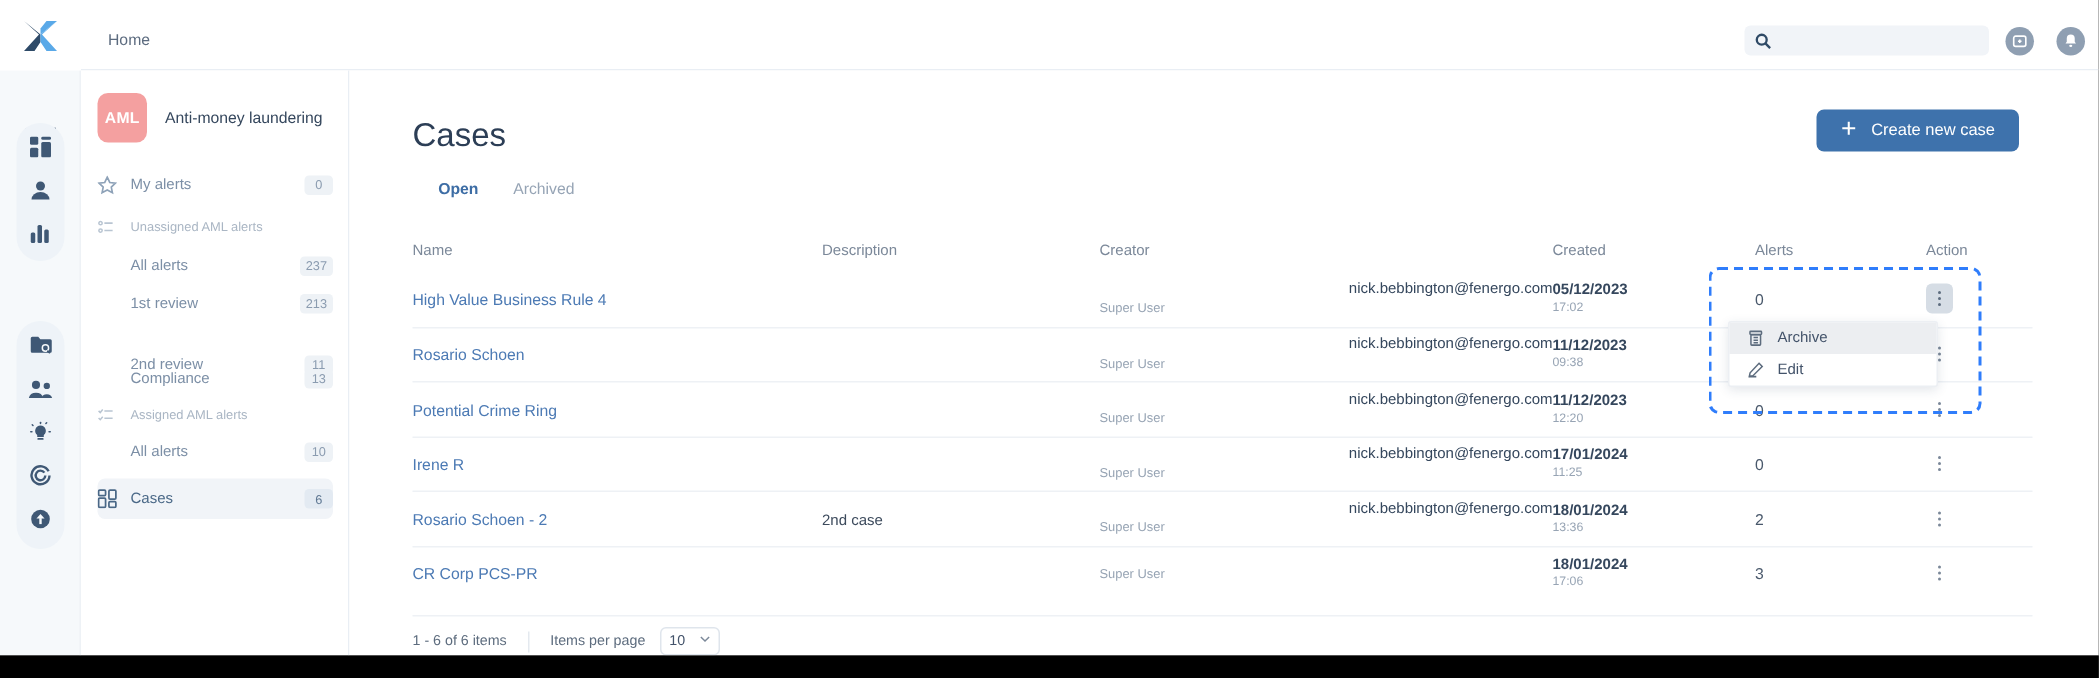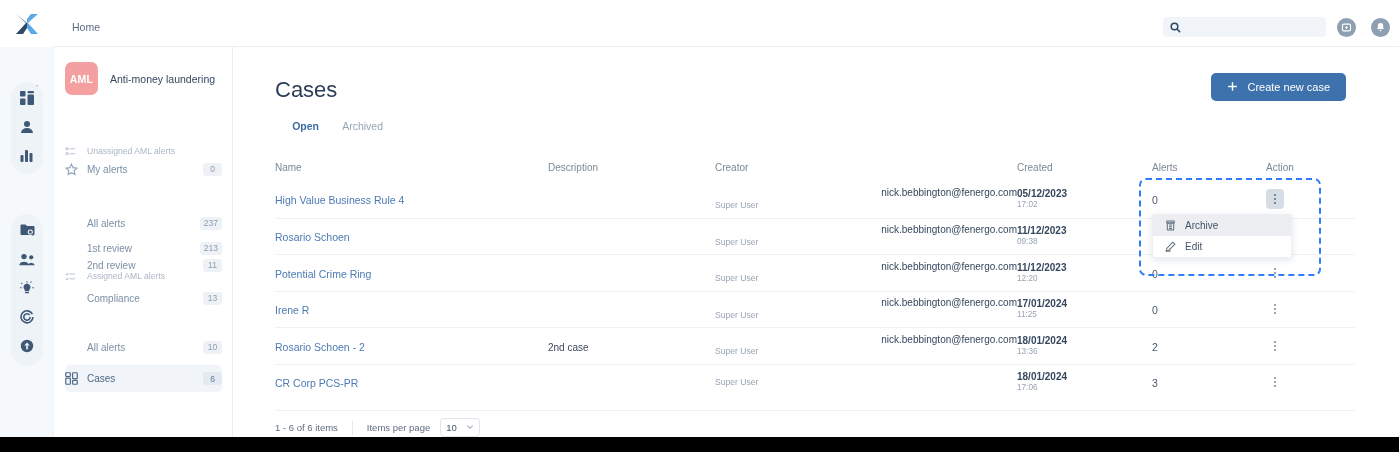--- a/index.html
+++ b/index.html
@@ -70,21 +70,21 @@
   .aml-head { position:absolute; left:11px; top:15px; display:flex; align-items:center; }
   .aml-badge {
     width:33px; height:33px; border-radius:7px; background:#f4a0a0;
     color:#ffffff; font-size:10.5px; font-weight:600;
     display:flex; align-items:center; justify-content:center; letter-spacing:.2px;
   }
   .aml-title { margin-left:12px; font-size:10.5px; color:#35475d; }
 
   .nav-row {
     position:absolute; left:11px; width:157px; height:24px;
-    display:flex; align-items:center; border-radius:5px;margin-top:46px;
+    display:flex; align-items:center; border-radius:5px;
   }
   .nav-row.active { background:#f1f4f8; }
   .nav-ico { width:22px; display:flex; align-items:center; justify-content:flex-start; color:#5b738f; }
   .nav-label { font-size:10px; color:#7c8fa6; flex:1; }
   .nav-row.active .nav-label { color:#4a6887; }
   .nav-count {
     min-width:19px; height:13px; padding:0 4px; border-radius:3px;
     background:#eef2f6; color:#8b9cb0; font-size:8.5px;
     display:flex; align-items:center; justify-content:center;
   }
@@ -120,21 +120,21 @@
   
   .table { position:absolute; left:42px; top:106px; width:1080px; }
   .thead { display:flex; height:28px; align-items:center; }
   .th { font-size:10px; color:#7b8899; }
   .row {
     display:flex; height:36.5px; align-items:center;
     border-top:1px solid #eef1f5;
   }
   .row.first { border-top:0; }
   .c-name   { width:273px; }
-  .c-desc   { width:167px; }
+  .c-desc   { width:185px; }
   .c-creator{ width:302px; }
   .c-created{ width:135px; }
   .c-alerts { width:114px; }
   .c-action { width:71px; }
   .link { font-size:10.5px; color:#4c7ab4; cursor:pointer; }
   .desc-txt { font-size:10px; color:#3c4a5c; }
   .creator-main { font-size:10px; color:#35475d; line-height:1.25;text-align:right; }
   .creator-sub  { font-size:8.6px; color:#97a4b4; line-height:1.3; }
   .created-main { font-size:10px; color:#35475d; font-weight:600; line-height:1.3; }
   .created-sub  { font-size:8.2px; color:#97a4b4; line-height:1.3; }
@@ -322,21 +322,21 @@
     <div class="nav-row" style="top:118px">
       <span class="nav-ico"></span>
       <span class="nav-label">All alerts</span>
       <span class="nav-count">237</span>
     </div>
     <div class="nav-row" style="top:143px">
       <span class="nav-ico"></span>
       <span class="nav-label">1st review</span>
       <span class="nav-count">213</span>
     </div>
-    <div class="nav-row" style="top:160px">
+    <div class="nav-row" style="top:184px">
       <span class="nav-ico"></span>
       <span class="nav-label">2nd review</span>
       <span class="nav-count">11</span>
     </div>
     <div class="nav-row" style="top:193px">
       <span class="nav-ico"></span>
       <span class="nav-label">Compliance</span>
       <span class="nav-count">13</span>
     </div>
 

